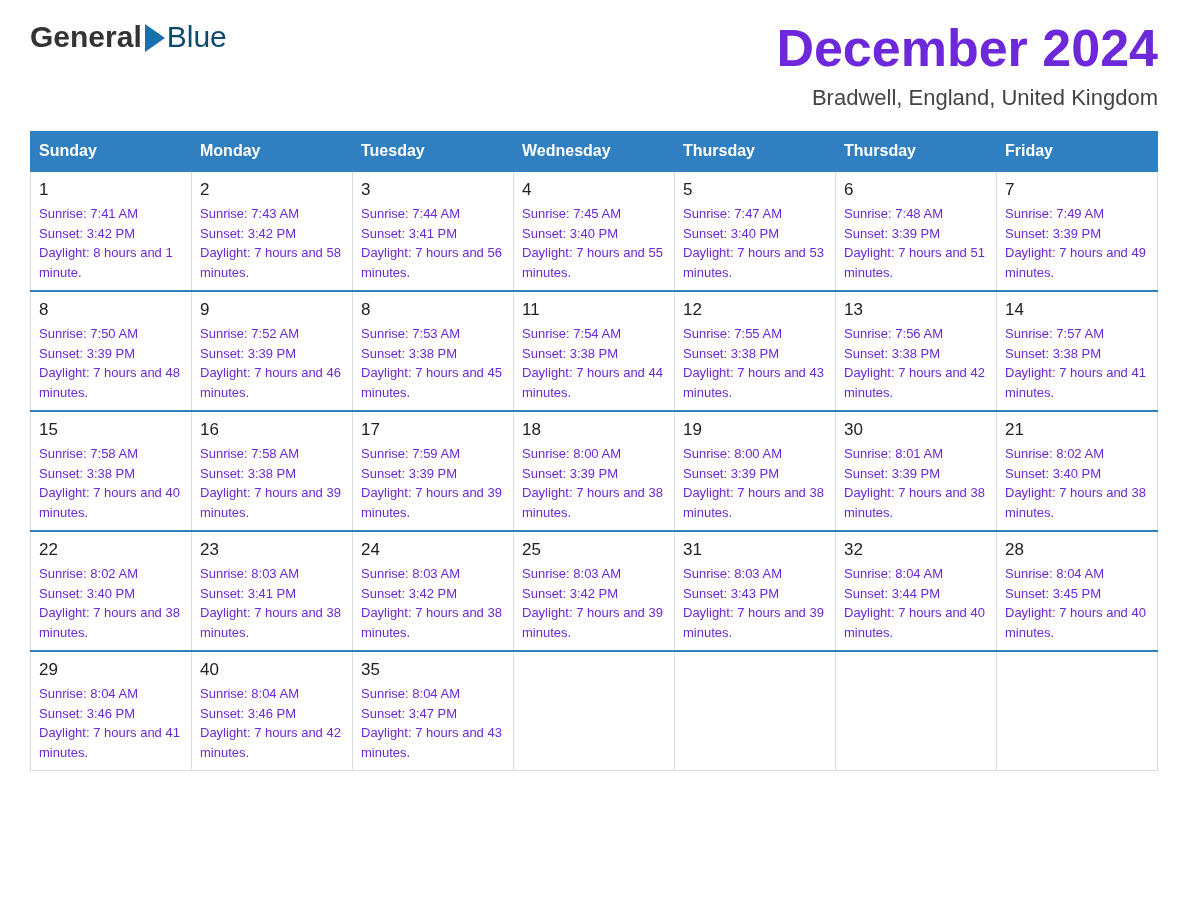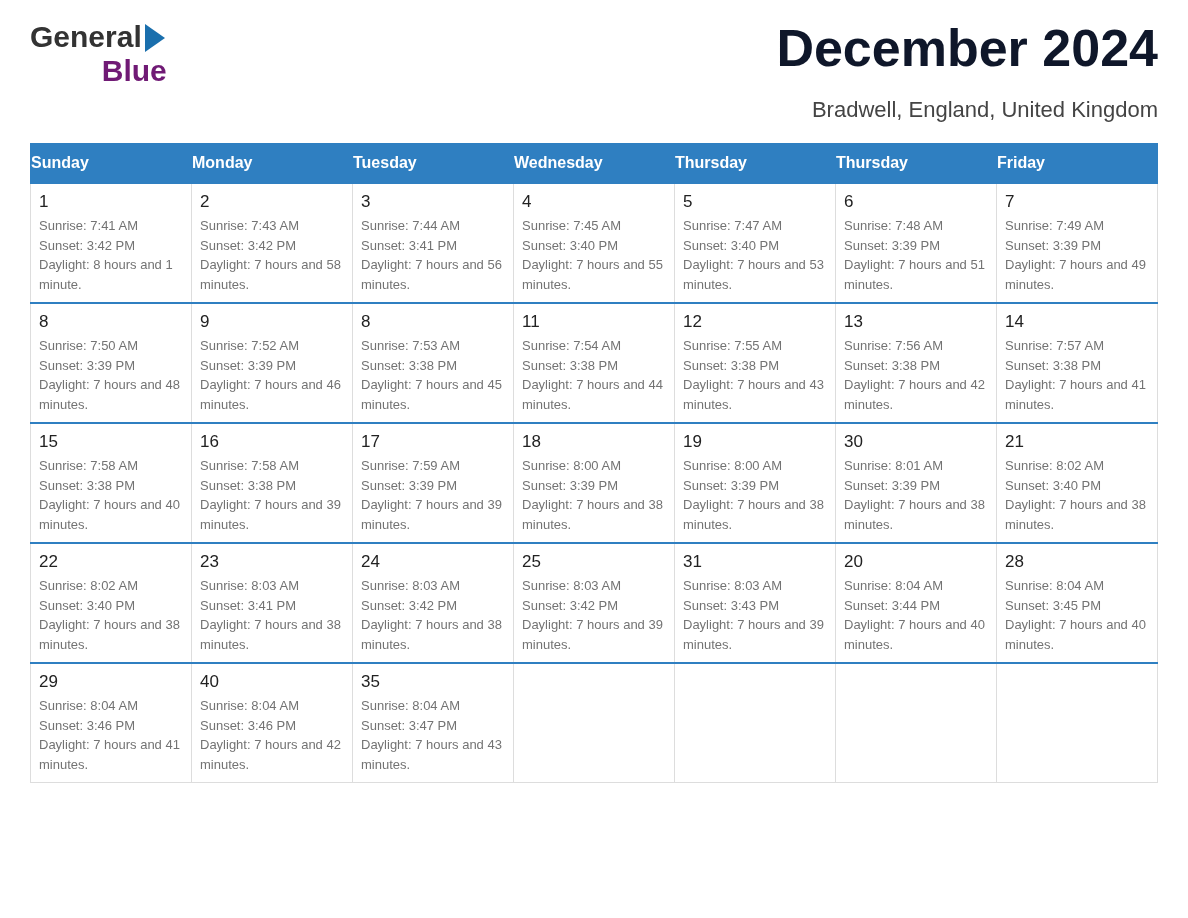--- a/index.html
+++ b/index.html
@@ -11,46 +11,45 @@
       min-height: 918px;
     }
     .header {
       display: flex;
       justify-content: space-between;
       align-items: flex-start;
       margin-bottom: 20px;
     }
     .logo {
       display: flex;
-      flex-direction: column;
-      align-items: flex-end;
+      align-items: flex-start;
     }
     .title-block {
       text-align: right;
     }
     .title-block h1 {
       font-size: 52px;
       font-weight: bold;
-      color: #0f172a;
+      color: #6d28d9;
       line-height: 1.1;
     }
     .title-block h2 {
       font-size: 22px;
       font-weight: normal;
       color: #444;
-      margin-top: 20px;
+      margin-top: 8px;
     }
     .calendar-table {
       width: 100%;
       border-collapse: collapse;
     }
     .calendar-table th {
       background-color: #2f7fc1;
       color: #fff;
-      padding: 10px 0;
+      padding: 10px 8px;
       text-align: left;
       font-size: 16px;
       border: 1px solid #2f7fc1;
     }
     .calendar-table td {
       vertical-align: top;
       padding: 8px 8px;
       border: 1px solid #ccc;
       font-size: 13px;
       color: #333;
@@ -69,40 +68,40 @@
     }
     .day-number {
       font-size: 17px;
       font-weight: normal;
       color: #222;
       display: block;
       margin-bottom: 4px;
     }
     .day-info {
       font-size: 13px;
-      color: #737373;
+      color: #6d28d9;
       line-height: 1.5;
     }
     .empty-cell {
       background: #fff;
     }
     .logo-row {
       display: flex;
       align-items: center;
       gap: 0;
     }
     .logo-text-general {
       font-size: 30px;
       font-weight: bold;
       color: #333;
     }
     .logo-text-blue {
       font-size: 30px;
-      font-weight: bold;
-      color: #701a75;
+      font-weight: normal;
+      color: #0c4a6e;
     }
   </style>
 </head>
 <body>
 
 <div class="header">
   <div class="logo">
     <div class="logo-row">
       <span class="logo-text-general">General</span>
       <svg width="22" height="28" viewBox="0 0 22 28" style="margin-left:3px;margin-top:2px;">
@@ -339,21 +338,21 @@
       </td>
         <td>
         <span class="day-number">31</span>
         <div class="day-info">
           Sunrise: 8:03 AM<br>
           Sunset: 3:43 PM<br>
           Daylight: 7 hours and 39 minutes.
         </div>
       </td>
         <td>
-        <span class="day-number">20</span>
+        <span class="day-number">32</span>
         <div class="day-info">
           Sunrise: 8:04 AM<br>
           Sunset: 3:44 PM<br>
           Daylight: 7 hours and 40 minutes.
         </div>
       </td>
         <td>
         <span class="day-number">28</span>
         <div class="day-info">
           Sunrise: 8:04 AM<br>

